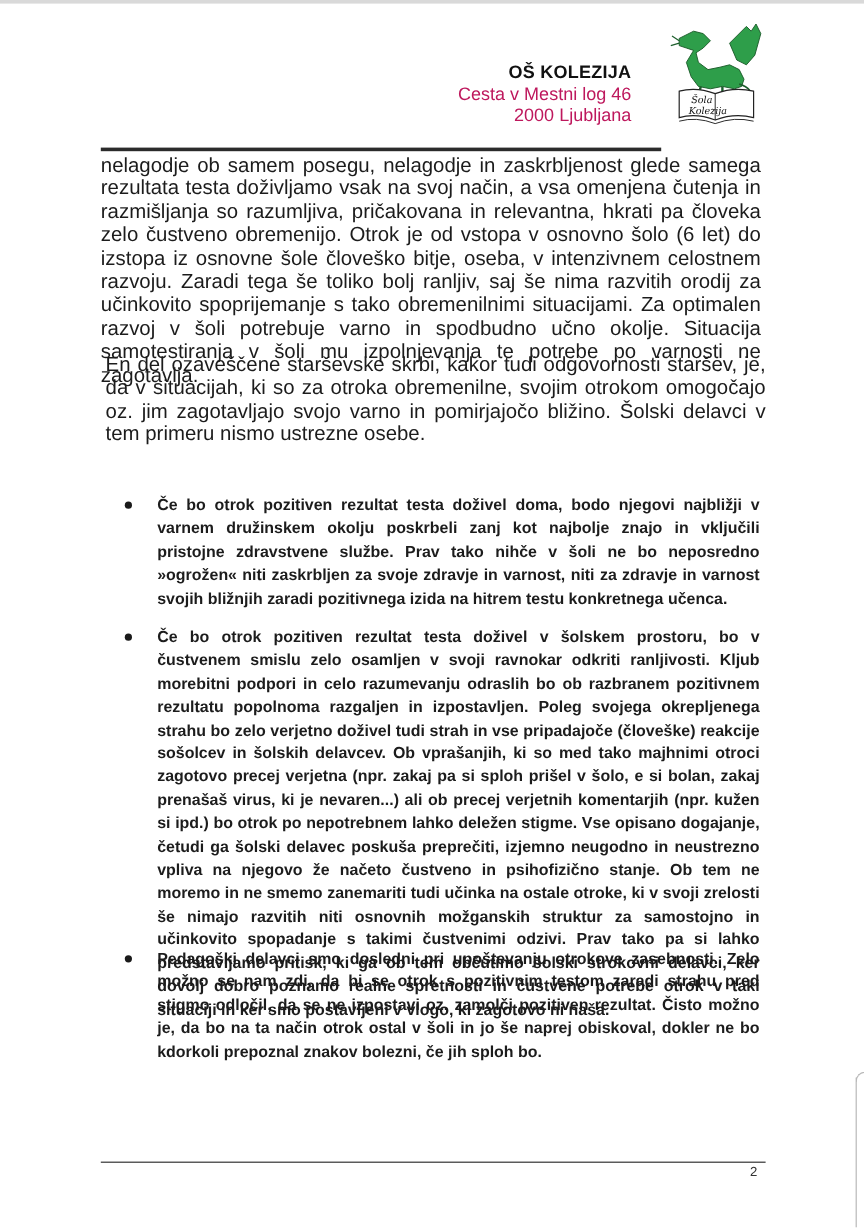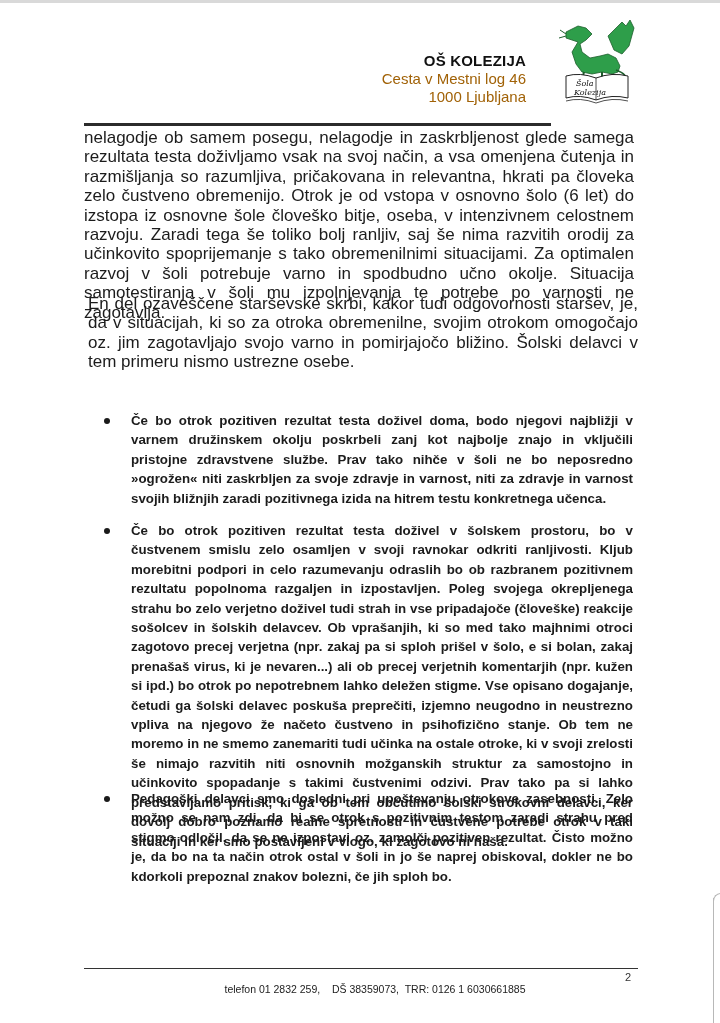--- a/index.html
+++ b/index.html
@@ -36,21 +36,21 @@
       line-height: 18px;
     }
     .school-name {
       font-weight: bold;
       font-size: 15px;
       color: #111;
       letter-spacing: 0.2px;
     }
     .address-line {
       font-size: 15px;
-      color: #a16207;
+      color: #be185d;
       text-align: right;
     }
     .logo {
       position: absolute;
       left: 556px;
       top: 14px;
       width: 84px;
       height: 92px;
     }
     .header-rule {
@@ -145,21 +145,21 @@
   </style>
 </head>
 <body>
 
 <div class="page">
   <div class="top-shadow"></div>
 
   <div class="header-block">
     <div class="school-name">OŠ KOLEZIJA</div>
     <div class="address-line">Cesta v Mestni log 46</div>
-    <div class="address-line">1000 Ljubljana</div>
+    <div class="address-line">2000 Ljubljana</div>
   </div>
 
   <svg class="logo" viewBox="0 0 84 92" xmlns="http://www.w3.org/2000/svg">
 
     <path d="M52 22 L66 8 L70 12 L74 6 L78 14 L73 32 L66 40 L58 36 Z" fill="#2e9e4a" stroke="#1d5e2c" stroke-width="0.8"></path>
 
     <path d="M10 18 L22 12 L30 14 L36 20 L30 26 L24 30 L26 38 L34 44 L44 42 L52 40 L60 44 L64 52 L62 58 L56 60 L46 58 L36 60 L26 58 L20 50 L16 38 L22 28 L16 26 L10 24 Z" fill="#2e9e4a" stroke="#1d5e2c" stroke-width="0.8"></path>
 
     <path d="M10 20 L4 16 M10 22 L3 24" stroke="#1d5e2c" stroke-width="1"></path>
 
@@ -183,17 +183,16 @@
   <p class="li-text li1" style="margin:0">Če bo otrok pozitiven rezultat testa doživel doma, bodo njegovi najbližji v varnem družinskem okolju poskrbeli zanj kot najbolje znajo in vključili pristojne zdravstvene službe. Prav tako nihče v šoli ne bo neposredno »ogrožen« niti zaskrbljen za svoje zdravje in varnost, niti za zdravje in varnost svojih bližnjih zaradi pozitivnega izida na hitrem testu konkretnega učenca.</p>
 
   <div class="bullet-dot d2"></div>
   <p class="li-text li2" style="margin:0">Če bo otrok pozitiven rezultat testa doživel v šolskem prostoru, bo v čustvenem smislu zelo osamljen v svoji ravnokar odkriti ranljivosti. Kljub morebitni podpori in celo razumevanju odraslih bo ob razbranem pozitivnem rezultatu popolnoma razgaljen in izpostavljen. Poleg svojega okrepljenega strahu bo zelo verjetno doživel tudi strah in vse pripadajoče (človeške) reakcije sošolcev in šolskih delavcev. Ob vprašanjih, ki so med tako majhnimi otroci zagotovo precej verjetna (npr. zakaj pa si sploh prišel v šolo, e si bolan, zakaj prenašaš virus, ki je nevaren...) ali ob precej verjetnih komentarjih (npr. kužen si ipd.) bo otrok po nepotrebnem lahko deležen stigme. Vse opisano dogajanje, četudi ga šolski delavec poskuša preprečiti, izjemno neugodno in neustrezno vpliva na njegovo že načeto čustveno in psihofizično stanje. Ob tem ne moremo in ne smemo zanemariti tudi učinka na ostale otroke, ki v svoji zrelosti še nimajo razvitih niti osnovnih možganskih struktur za samostojno in učinkovito spopadanje s takimi čustvenimi odzivi. Prav tako pa si lahko predstavljamo pritisk, ki ga ob tem občutimo šolski strokovni delavci, ker dovolj dobro poznamo realne spretnosti in čustvene potrebe otrok v taki situaciji in ker smo postavljeni v vlogo, ki zagotovo ni naša.</p>
 
   <div class="bullet-dot d3"></div>
   <p class="li-text li3" style="margin:0">Pedagoški delavci smo dosledni pri upoštevanju otrokove zasebnosti. Zelo možno se nam zdi, da bi se otrok s pozitivnim testom zaradi strahu pred stigmo odločil, da se ne izpostavi oz. zamolči pozitiven rezultat. Čisto možno je, da bo na ta način otrok ostal v šoli in jo še naprej obiskoval, dokler ne bo kdorkoli prepoznal znakov bolezni, če jih sploh bo.</p>
 
   <div class="footer-rule"></div>
   <div class="page-number">2</div>
-  <div class="footer-text" style="white-space:pre">telefon 01 2832 259,    DŠ 38359073,  TRR: 0126 1 6030661885</div>
 
   <div class="right-edge-curve"></div>
   <div class="right-edge"></div>
 </div>
 
 </body></html>

